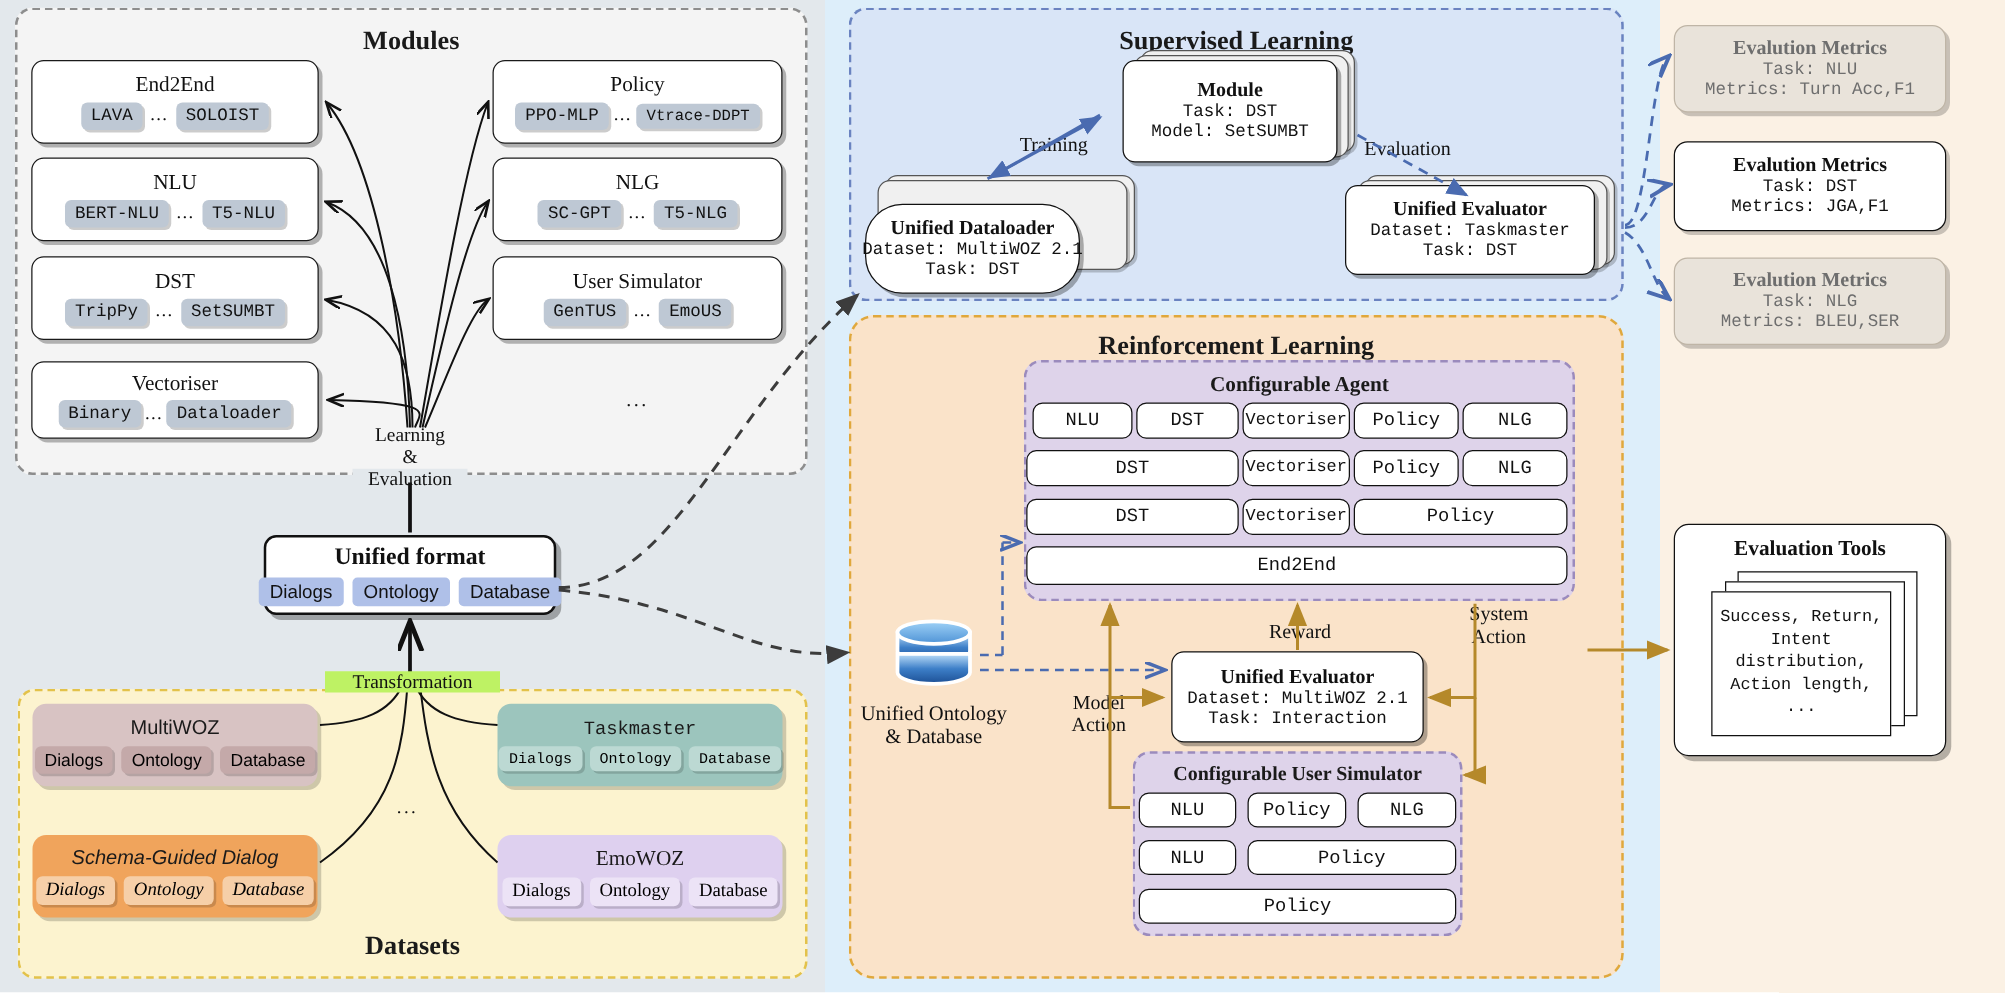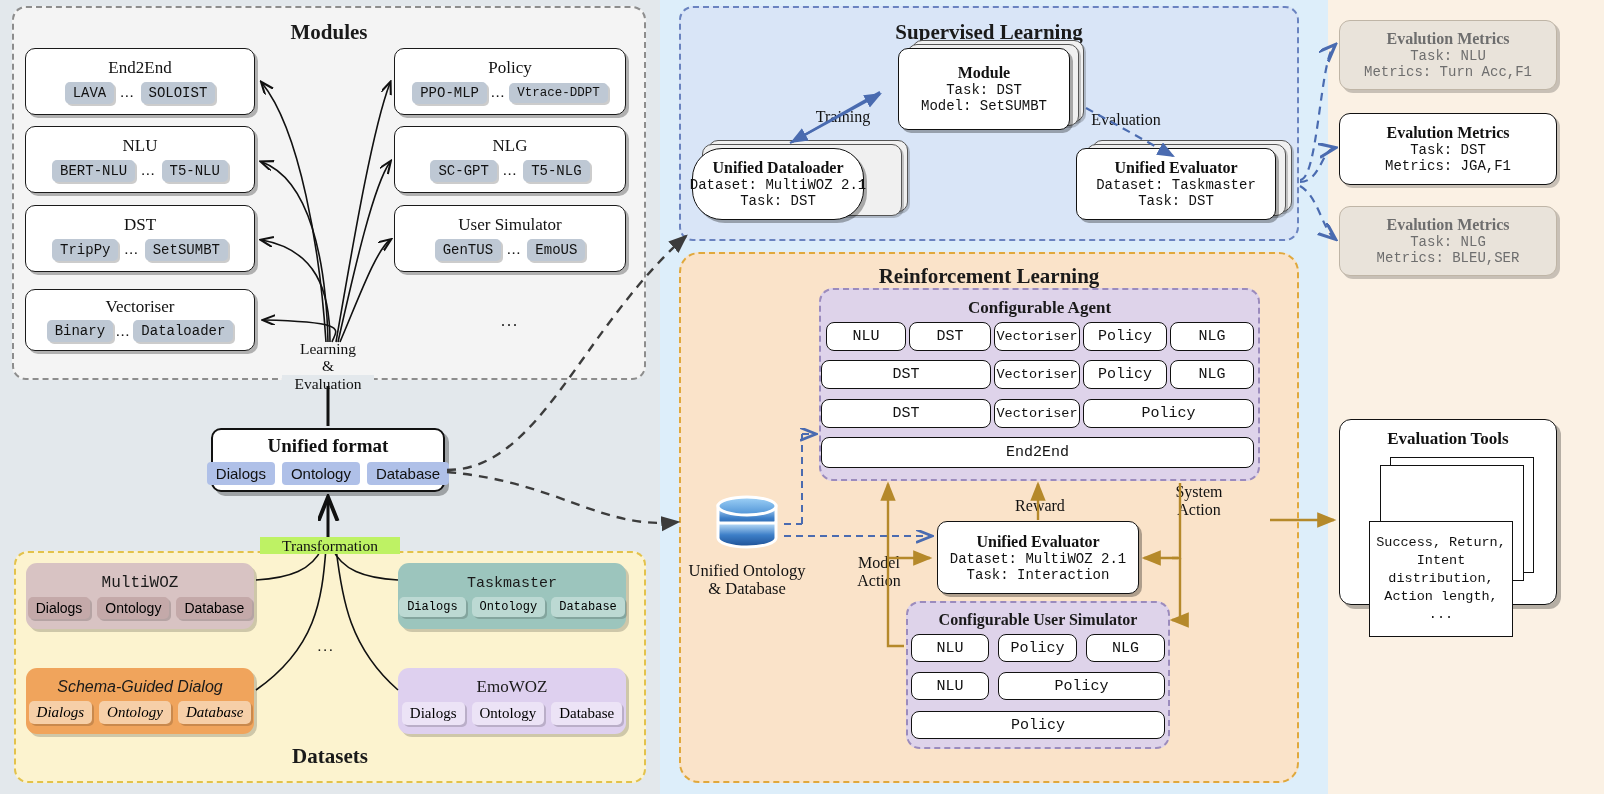--- a/index.html
+++ b/index.html
@@ -200,21 +200,21 @@
     </div>
   </div>
 
   <div class="lbl" style="left:260px; top:537px; width:140px; font-size:15.5px; background:#bef264; z-index:5;">Transformation</div>
 
   <div class="panel dashed-yellow" style="left:14px; top:551px; width:632px; height:232px;">
     <div class="panel-title" style="bottom:12px; font-size:21px;">Datasets</div>
   </div>
 
   <div class="dsbox" style="left:26px; top:563px; width:228px; height:66px; background:#d8c3c3;">
-    <div class="dtitle" style="font-family:Liberation Mono, monospace; font-size:16px; color:#1a1a1a;">MultiWOZ</div>
+    <div class="dtitle" style="font-family:Liberation Sans, sans-serif; font-size:16px; color:#1a1a1a;">MultiWOZ</div>
     <div class="drow">
       <span class="dchip" style="background:#c4a9a9; font-family:'Liberation Sans',sans-serif; font-size:14px;">Dialogs</span>
       <span class="dchip" style="background:#c4a9a9; font-family:'Liberation Sans',sans-serif; font-size:14px;">Ontology</span>
       <span class="dchip" style="background:#c4a9a9; font-family:'Liberation Sans',sans-serif; font-size:14px;">Database</span>
     </div>
   </div>
 
   <div class="dsbox" style="left:398px; top:563px; width:228px; height:66px; background:#9cc5bd;">
     <div class="dtitle" style="font-family:'Liberation Mono',monospace; font-size:15px; color:#1a1a1a;">Taskmaster</div>
     <div class="drow" style="gap:6px;">
@@ -254,21 +254,21 @@
     <div class="card" style="left:0; top:0; width:172px; height:82px;">
       <div class="ctitle">Module</div>
       <div class="cline">Task: DST</div>
       <div class="cline">Model: SetSUMBT</div>
     </div>
   </div>
 
   <div class="stack" style="left:692px; top:148px; width:220px; height:72px;">
     <div class="sh" style="left:16px; top:-8px; width:200px; height:72px;"></div>
     <div class="sh" style="left:10px; top:-4px; width:200px; height:72px;"></div>
-    <div class="card" style="left:0; top:0; width:172px; height:72px;border-radius:30px;">
+    <div class="card" style="left:0; top:15px; width:172px; height:72px;border-radius:30px;">
       <div class="ctitle">Unified Dataloader</div>
       <div class="cline">Dataset: MultiWOZ 2.1</div>
       <div class="cline">Task: DST</div>
     </div>
   </div>
 
   <div class="stack" style="left:1076px; top:148px; width:220px; height:72px;">
     <div class="sh" style="left:16px; top:-8px; width:200px; height:72px;"></div>
     <div class="sh" style="left:10px; top:-4px; width:200px; height:72px;"></div>
     <div class="card" style="left:0; top:0; width:200px; height:72px;">
@@ -382,21 +382,21 @@
   </div>
 
   <div style="position:absolute; left:1339px; top:419px; width:218px; height:186px; background:#fff;
               border:1.8px solid #111; border-radius:12px; box-shadow:4px 4px 0 rgba(0,0,0,0.28);">
     <div style="text-align:center; font-weight:bold; font-size:17px; color:#111; margin-top:9px;">Evaluation Tools</div>
     <div style="position:relative; width:100%; height:132px;">
       <div style="position:absolute; left:50px; top:8px; width:144px; height:116px; background:#fff; border:1.6px solid #111;"></div>
       <div style="position:absolute; left:40px; top:16px; width:144px; height:116px; background:#fff; border:1.6px solid #111;"></div>
       <div style="position:absolute; left:29px; top:24px; width:144px; height:116px; background:#fff; border:1.6px solid #111;
                   display:flex; flex-direction:column; align-items:center; justify-content:center;
-                  font-family:'Liberation Mono', monospace; font-size:13.5px; color:#111; line-height:1.33;margin-top:48px;">
+                  font-family:'Liberation Mono', monospace; font-size:13.5px; color:#111; line-height:1.33;">
         <div>Success, Return,</div>
         <div>Intent</div>
         <div>distribution,</div>
         <div>Action length,</div>
         <div>...</div>
       </div>
     </div>
   </div>
 
   <svg class="overlay">

